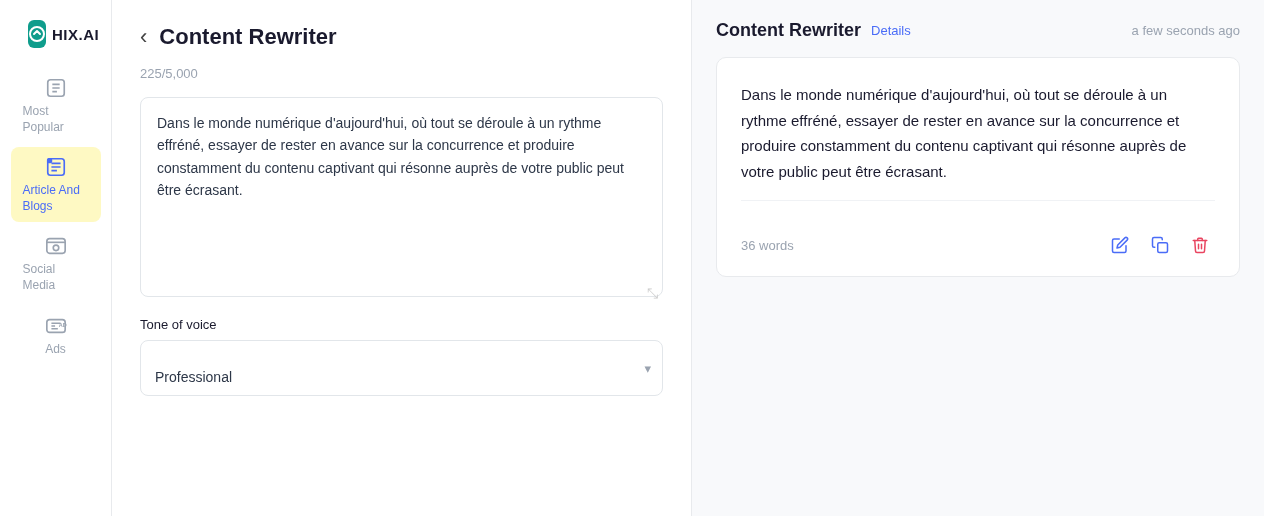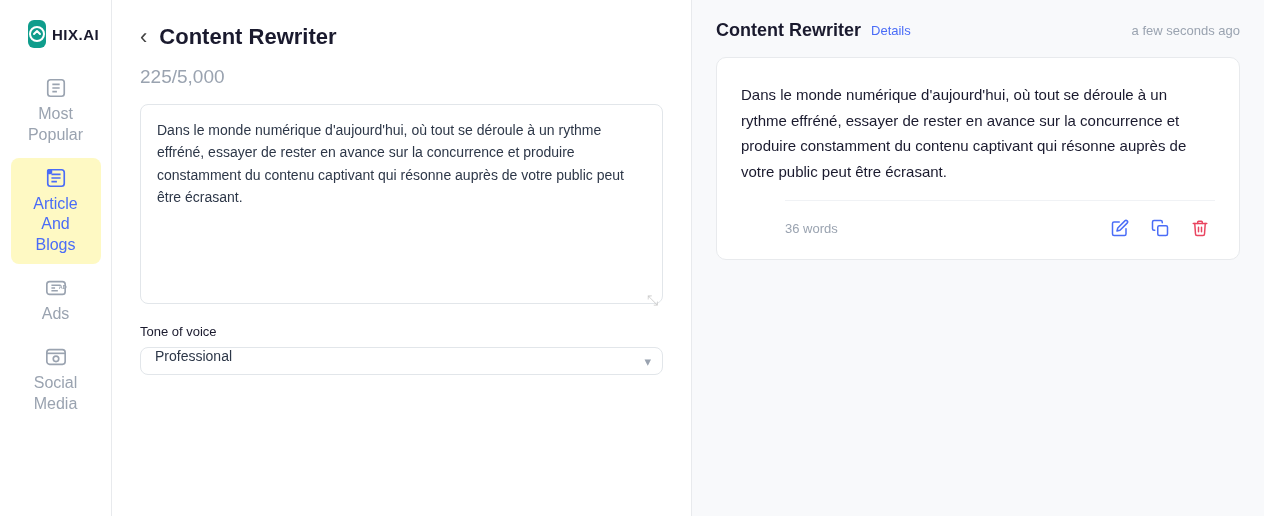--- a/index.html
+++ b/index.html
@@ -63,23 +63,22 @@
     .nav-item .nav-icon {
       width: 24px;
       height: 24px;
       display: flex;
       align-items: center;
       justify-content: center;
       color: #9aa3b0;
     }
     .nav-item.active .nav-icon { color: #4a6cf7; }
     .nav-item .nav-label {
-      font-size: 16px;
-      color: #9aa3b0;
-      text-align: center;
+      font-size: 12px;
+      color: #9aa3b0;
       line-height: 1.3;
     }
     .nav-item.active .nav-label { color: #4a6cf7; }
 
     
     .main {
       flex: 1;
       display: flex;
       gap: 0;
       overflow: hidden;
@@ -116,21 +115,21 @@
       display: flex;
       justify-content: space-between;
       align-items: center;
     }
     .field-label {
       font-size: 14px;
       font-weight: 500;
       color: #1a1a2e;
     }
     .char-count {
-      font-size: 19px;
+      font-size: 13px;
       color: #9aa3b0;
     }
     .textarea-wrapper {
       position: relative;
     }
     .rewrite-textarea {
       width: 100%;
       height: 200px;
       border: 1.5px solid #e2e6ea;
       border-radius: 8px;
@@ -165,21 +164,21 @@
     .option-label {
       font-size: 13px;
       font-weight: 500;
       color: #1a1a2e;
     }
     .select-wrapper {
       position: relative;
     }
     .select-wrapper select {
       width: 100%;
-      padding: 0 36px 10px 14px;
+      padding: 28px 36px 10px 14px;
       border: 1.5px solid #e2e6ea;
       border-radius: 8px;
       font-size: 14px;
       color: #2d3748;
       background: #fff;
       appearance: none;
       cursor: pointer;
       outline: none;
       font-family: inherit;
     }
@@ -240,22 +239,21 @@
     .result-text {
       font-size: 15px;
       color: #1a1a2e;
       line-height: 1.7;
     }
     .result-footer {
       display: flex;
       justify-content: space-between;
       align-items: center;
       border-top: 1px solid #f0f2f5;
-      padding-top: 12px;
-      margin-left: 44px;
+      padding-top: 29px;
     }
     .word-count {
       font-size: 13px;
       color: #9aa3b0;
     }
     .action-icons {
       display: flex;
       gap: 10px;
     }
     .action-icon {
@@ -303,37 +301,37 @@
         <path d="M7 8h10M7 12h10M7 16h6"></path>
         <rect x="3" y="3" width="4" height="4" rx="1" fill="currentColor"></rect>
       </svg>
     </span>
     <span class="nav-label">Article And Blogs</span>
   </div>
 
   <div class="nav-item">
     <span class="nav-icon">
       <svg width="22" height="22" viewBox="0 0 24 24" fill="none" stroke="currentColor" stroke-width="1.8">
+        <rect x="2" y="4" width="20" height="16" rx="3"></rect>
+        <path d="M2 8h20"></path>
+        <circle cx="12" cy="14" r="3"></circle>
+      </svg>
+    </span>
+    <span class="nav-label">Social Media</span>
+  </div>
+
+  <div class="nav-item">
+    <span class="nav-icon">
+      <svg width="22" height="22" viewBox="0 0 24 24" fill="none" stroke="currentColor" stroke-width="1.8">
         <rect x="2" y="5" width="20" height="14" rx="3"></rect>
         <path d="M7 12h4M7 9h10M7 15h7"></path>
         <text x="15" y="13" font-size="6" fill="currentColor" stroke="none" font-weight="bold">AD</text>
       </svg>
     </span>
     <span class="nav-label">Ads</span>
-  </div>
-
-  <div class="nav-item">
-    <span class="nav-icon">
-      <svg width="22" height="22" viewBox="0 0 24 24" fill="none" stroke="currentColor" stroke-width="1.8">
-        <rect x="2" y="4" width="20" height="16" rx="3"></rect>
-        <path d="M2 8h20"></path>
-        <circle cx="12" cy="14" r="3"></circle>
-      </svg>
-    </span>
-    <span class="nav-label">Social Media</span>
   </div>
 
 </aside>
 
 <div class="main">
 
   <div class="left-panel">
     <div class="panel-header">
       <span class="back-btn">‹</span>
       <span class="panel-title">Content Rewriter</span>

